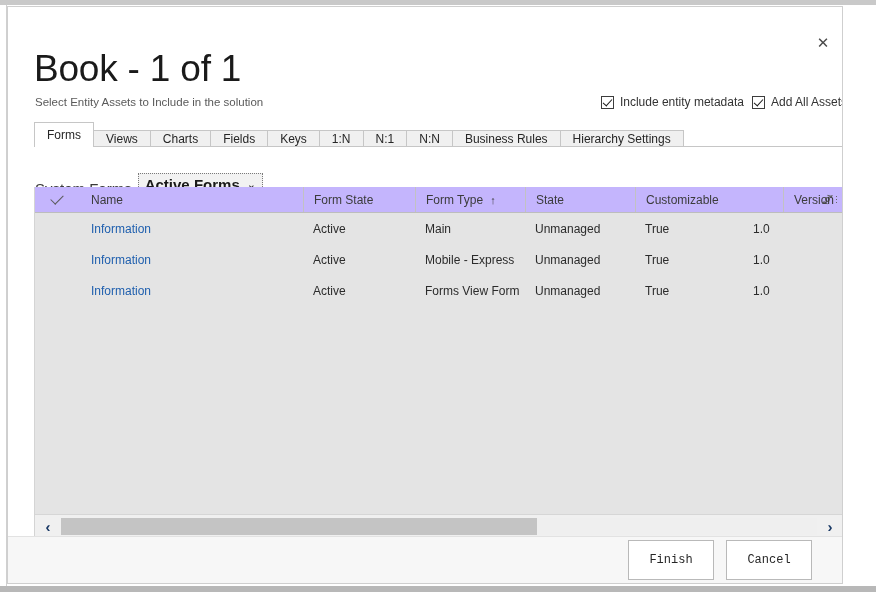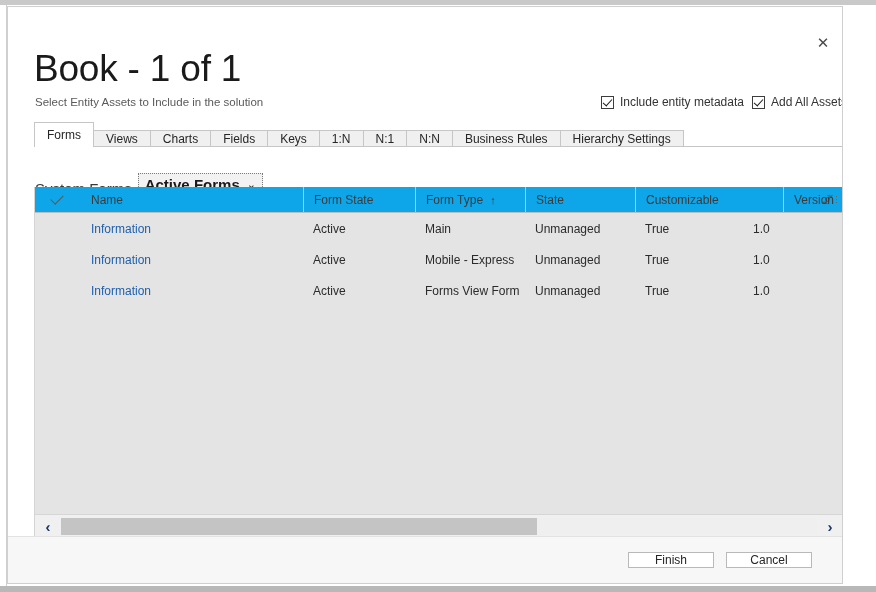--- a/index.html
+++ b/index.html
@@ -211,21 +211,21 @@
     background: #e4e4e4;
     border: 1px solid #d4d4d4;
     border-top: none;
     box-sizing: border-box;
     overflow: hidden;
   }
 
   .grid-head {
     position: relative;
     height: 26px;
-    background: #0ea5e9;
+    background: #c4b5fd;
     border-bottom: 1px solid #bdbdbd;
     box-sizing: border-box;
   }
 
   .hcell {
     position: absolute;
     top: 0;
     height: 25px;
     display: flex;
     align-items: center;
@@ -384,26 +384,26 @@
     border-top: 1px solid #e2e2e2;
     box-sizing: border-box;
     display: flex;
     align-items: center;
     justify-content: flex-end;
     gap: 12px;
     padding-right: 30px;
   }
   .fbtn {
     width: 86px;
-    height: 16px;
+    height: 40px;
     background: #ffffff;
     border: 1px solid #b9b9b9;
     font-size: 12px;
     color: #262626;
-    font-family: Liberation Sans, sans-serif;
+    font-family: Liberation Mono, monospace;
     cursor: pointer;
     display: flex;
     align-items: center;
     justify-content: center;
   }
 </style>
 </head>
 <body>
 
 <div id="root">

